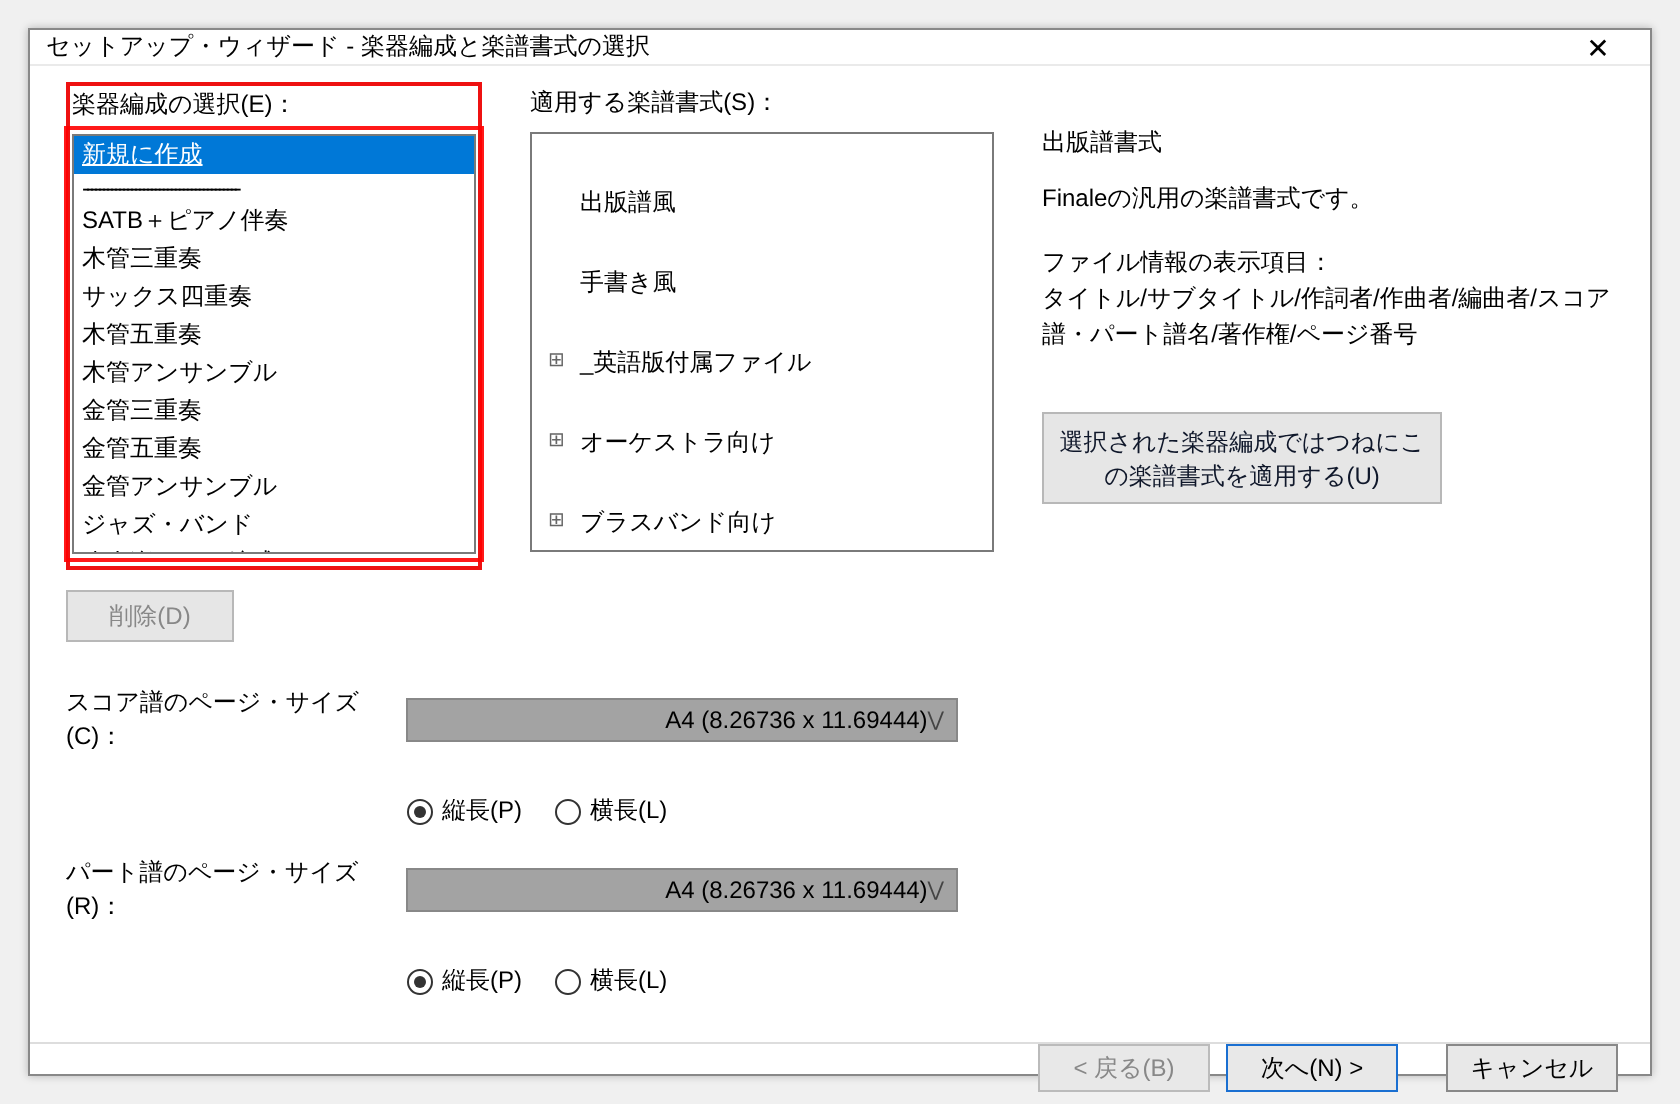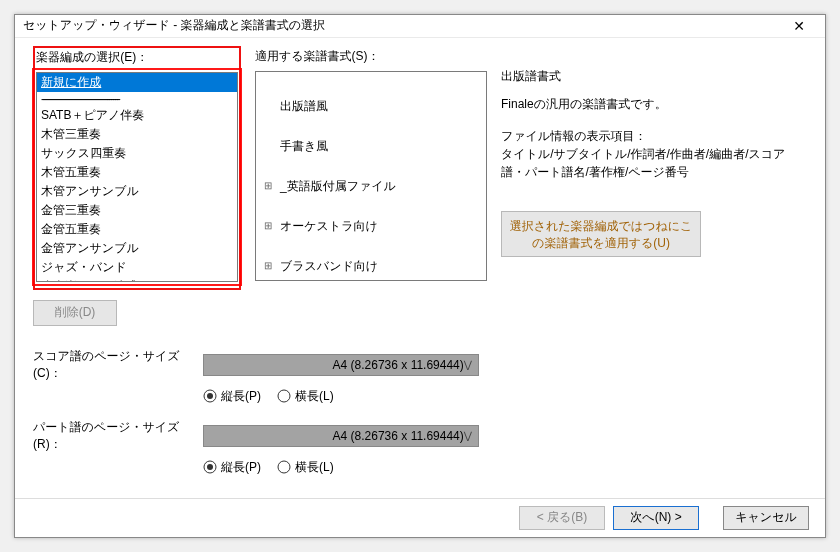--- a/index.html
+++ b/index.html
@@ -38,21 +38,21 @@
     color: #000;
   }
   .content {
     flex: 1;
     padding: 10px 18px 8px 18px;
     display: flex;
     flex-direction: column;
   }
   .columns {
     display: flex;
-    gap: 14px;
+    gap: 24px;
   }
   .col-left { width: 208px; }
   .col-mid { width: 232px; }
   .col-right { flex: 1; }
   .section-label {
     margin-bottom: 6px;
     font-size: 12px;
   }
   .listbox {
     width: 100%;
@@ -119,21 +119,21 @@
   }
   .desc-title { margin-bottom: 10px; }
   .desc-body { margin-bottom: 14px; line-height: 1.5; }
   .desc-info { line-height: 1.5; }
   .apply-btn {
     margin-top: 30px;
     width: 200px;
     height: 46px;
     border: 1px solid #b8b8b8;
     background: #e6e6e6;
-    color: #a16207;
+    color: #0f172a;
     font-size: 12px;
     text-align: center;
     padding: 6px;
     line-height: 1.4;
   }
   .delete-btn {
     margin-top: 6px;
     width: 84px;
     height: 26px;
     border: 1px solid #b8b8b8;
@@ -158,21 +158,21 @@
     align-items: center;
     justify-content: flex-end;
     cursor: pointer;
     font-size: 12px;
   }
   .select .chev { font-size: 10px; color: #444; }
   .radio-row {
     display: flex;
     align-items: center;
     gap: 16px;
-    margin: 4px 0 14px 170px;
+    margin: 20px 0 14px 170px;
   }
   .radio { display: flex; align-items: center; gap: 4px; cursor: pointer; }
   .radio svg { flex: none; }
   .button-bar {
     height: 48px;
     border-top: 1px solid #ddd;
     display: flex;
     align-items: center;
     justify-content: flex-end;
     padding: 0 16px;

